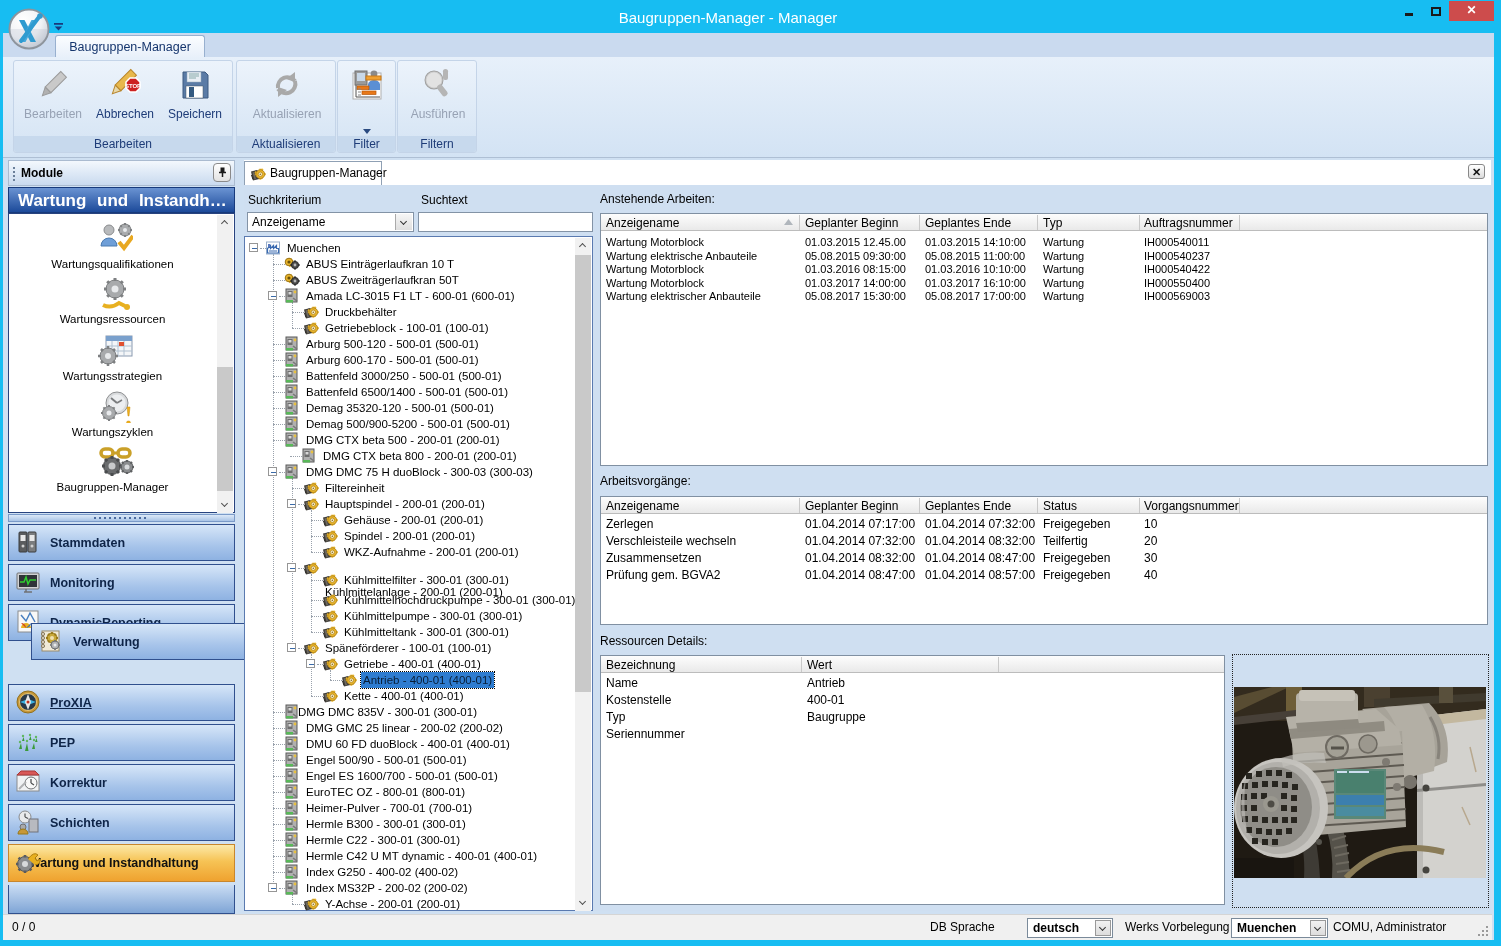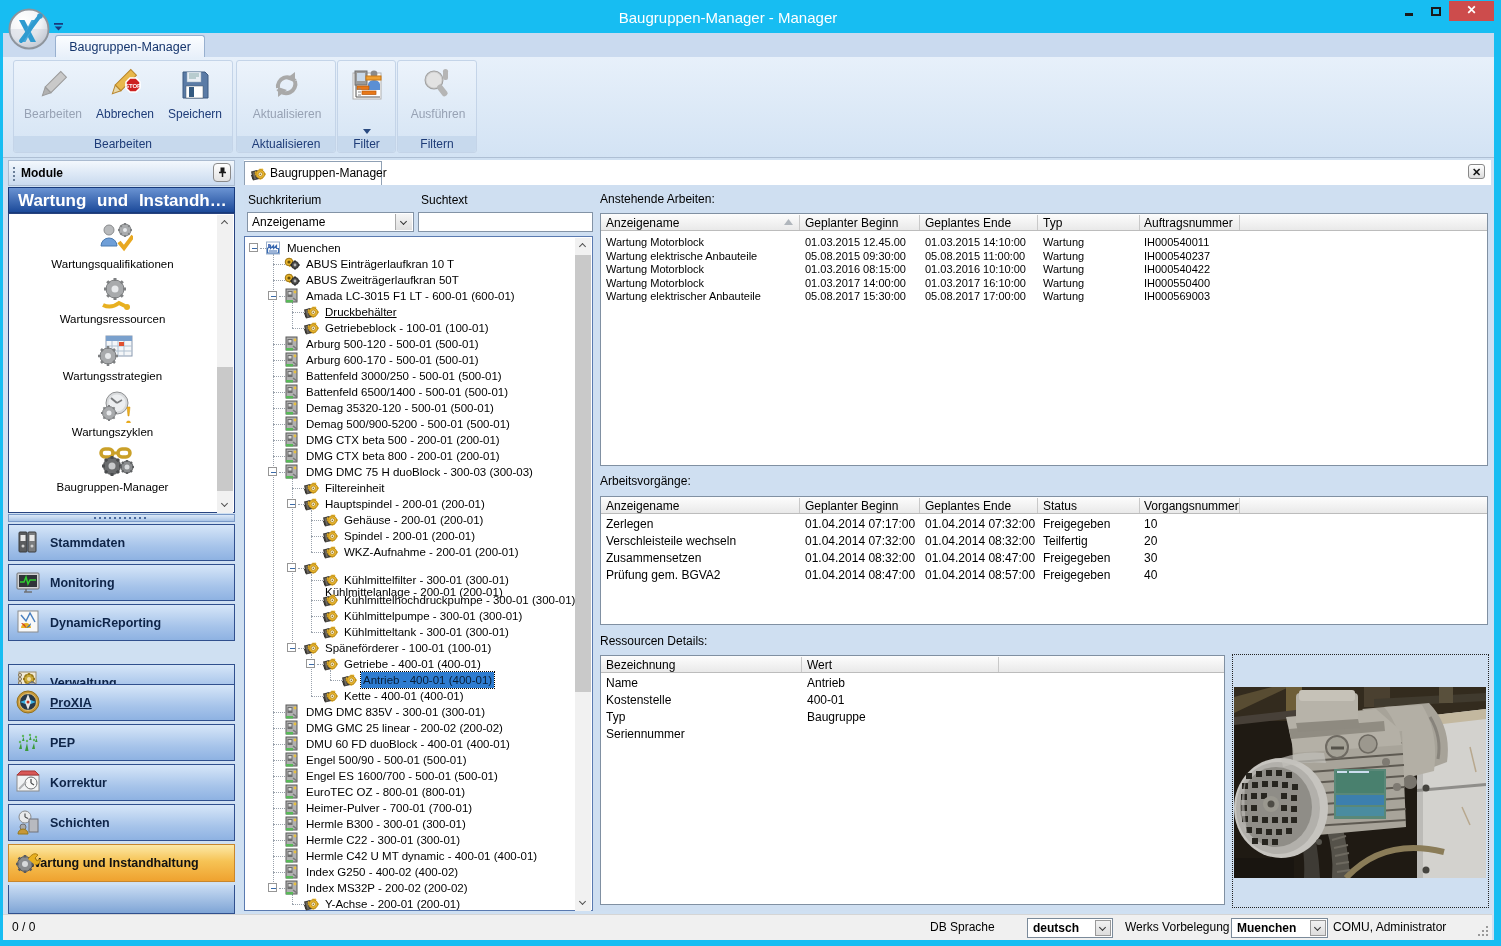--- a/index.html
+++ b/index.html
@@ -340,21 +340,21 @@
           <path d="M5 13 h4 l2-5 2 7 2-4 h6" stroke="#30d030" stroke-width="1.5" fill="none"></path>
           <path d="M9 23 h8 M11 20 v3" stroke="#707274" stroke-width="1.5"></path>
         </svg></span>Monitoring</div>
   <div class="navbtn" style="top:444px;"><span class="nico"><svg width="26" height="26">
           <rect x="3" y="2" width="20" height="21" fill="#f8f8f8" stroke="#8a8c8e"></rect>
           <path d="M6 6 l5 6 4-8 5 9" stroke="#4a80c0" stroke-width="1.5" fill="none"></path>
           <path d="M6 19 a5 5 0 0 1 10 0z" fill="#e8b020"></path>
           <path d="M11 19 a5 5 0 0 0 -5 -5z" fill="#d04020"></path>
           <path d="M11 19 a5 5 0 0 0 5-5z" fill="#3a70b0"></path>
         </svg></span>DynamicReporting</div>
-  <div class="navbtn" style="top:504px;"><span class="nico"><svg width="26" height="26">
+  <div class="navbtn" style="top:463px;margin-left:23px;"><span class="nico"><svg width="26" height="26">
           <rect x="4" y="3" width="17" height="20" fill="#f0ead8" stroke="#9a8c6e"></rect>
           <g stroke="#8a7c5e" stroke-width="1">
             <circle cx="5" cy="6" r="1.6" fill="#d8d0c0"></circle>
             <circle cx="5" cy="10" r="1.6" fill="#d8d0c0"></circle>
             <circle cx="5" cy="14" r="1.6" fill="#d8d0c0"></circle>
             <circle cx="5" cy="18" r="1.6" fill="#d8d0c0"></circle>
           </g>
           <g transform="translate(8,4)">
             <circle cx="6" cy="6" r="5" fill="#c8a838" stroke="#987818"></circle>
             <circle cx="6" cy="6" r="2" fill="#f0e0b0"></circle>
@@ -469,21 +469,21 @@
           <svg class="tico" style="left:39px;" width="16" height="16">
             <use href="#i-mach"></use>
           </svg>
           <span class="lbl" style="position:absolute;left:59px;">Amada LC-3015 F1 LT - 600-01 (600-01)</span>
         </div>
 <div class="trow" style="top:64px;left:0;width:330px;">
           <i class="hl" style="left:47px;width:12px;"></i>
           <svg class="tico" style="left:58px;" width="16" height="16">
             <use href="#i-bg"></use>
           </svg>
-          <span class="lbl" style="position:absolute;left:78px;text-decoration:underline;">Druckbehälter</span>
+          <span class="lbl" style="position:absolute;left:78px;">Druckbehälter</span>
         </div>
 <div class="trow" style="top:80px;left:0;width:330px;">
           <i class="hl" style="left:47px;width:12px;"></i>
           <svg class="tico" style="left:58px;" width="16" height="16">
             <use href="#i-bg"></use>
           </svg>
           <span class="lbl" style="position:absolute;left:78px;">Getriebeblock - 100-01 (100-01)</span>
         </div>
 <div class="trow" style="top:96px;left:0;width:388px;">
           <i class="hl" style="left:28px;width:12px;"></i>
@@ -527,21 +527,21 @@
           </svg>
           <span class="lbl" style="position:absolute;left:59px;">Demag 500/900-5200 - 500-01 (500-01)</span>
         </div>
 <div class="trow" style="top:192px;left:0;width:330px;">
           <i class="hl" style="left:28px;width:12px;"></i>
           <svg class="tico" style="left:39px;" width="16" height="16">
             <use href="#i-mach"></use>
           </svg>
           <span class="lbl" style="position:absolute;left:59px;">DMG CTX beta 500 - 200-01 (200-01)</span>
         </div>
-<div class="trow" style="top:208px;left:0;width:330px;">
+<div class="trow" style="top:208px;left:17px;width:330px;">
           <i class="hl" style="left:28px;width:12px;"></i>
           <svg class="tico" style="left:39px;" width="16" height="16">
             <use href="#i-mach"></use>
           </svg>
           <span class="lbl" style="position:absolute;left:59px;">DMG CTX beta 800 - 200-01 (200-01)</span>
         </div>
 <div class="trow" style="top:224px;left:0;width:330px;">
           <i class="hl" style="left:34px;width:6px;"></i>
           <span class="exp" style="left:23px;"></span>
           <svg class="tico" style="left:39px;" width="16" height="16">
@@ -649,21 +649,21 @@
           <svg class="tico" style="left:77px;" width="16" height="16">
             <use href="#i-bg"></use>
           </svg>
           <span class="lbl" style="position:absolute;left:97px;">Kette - 400-01 (400-01)</span>
         </div>
 <div class="trow" style="top:464px;left:0;width:330px;">
           <i class="hl" style="left:28px;width:12px;"></i>
           <svg class="tico" style="left:39px;" width="16" height="16">
             <use href="#i-mach"></use>
           </svg>
-          <span class="lbl" style="position:absolute;left:59px;">DMG DMC 835V - 300-01 (300-01)</span>
+          <span class="lbl" style="position:absolute;left:51px;">DMG DMC 835V - 300-01 (300-01)</span>
         </div>
 <div class="trow" style="top:480px;left:0;width:330px;">
           <i class="hl" style="left:28px;width:12px;"></i>
           <svg class="tico" style="left:39px;" width="16" height="16">
             <use href="#i-mach"></use>
           </svg>
           <span class="lbl" style="position:absolute;left:59px;">DMG GMC 25 linear - 200-02 (200-02)</span>
         </div>
 <div class="trow" style="top:496px;left:0;width:330px;">
           <i class="hl" style="left:28px;width:12px;"></i>

